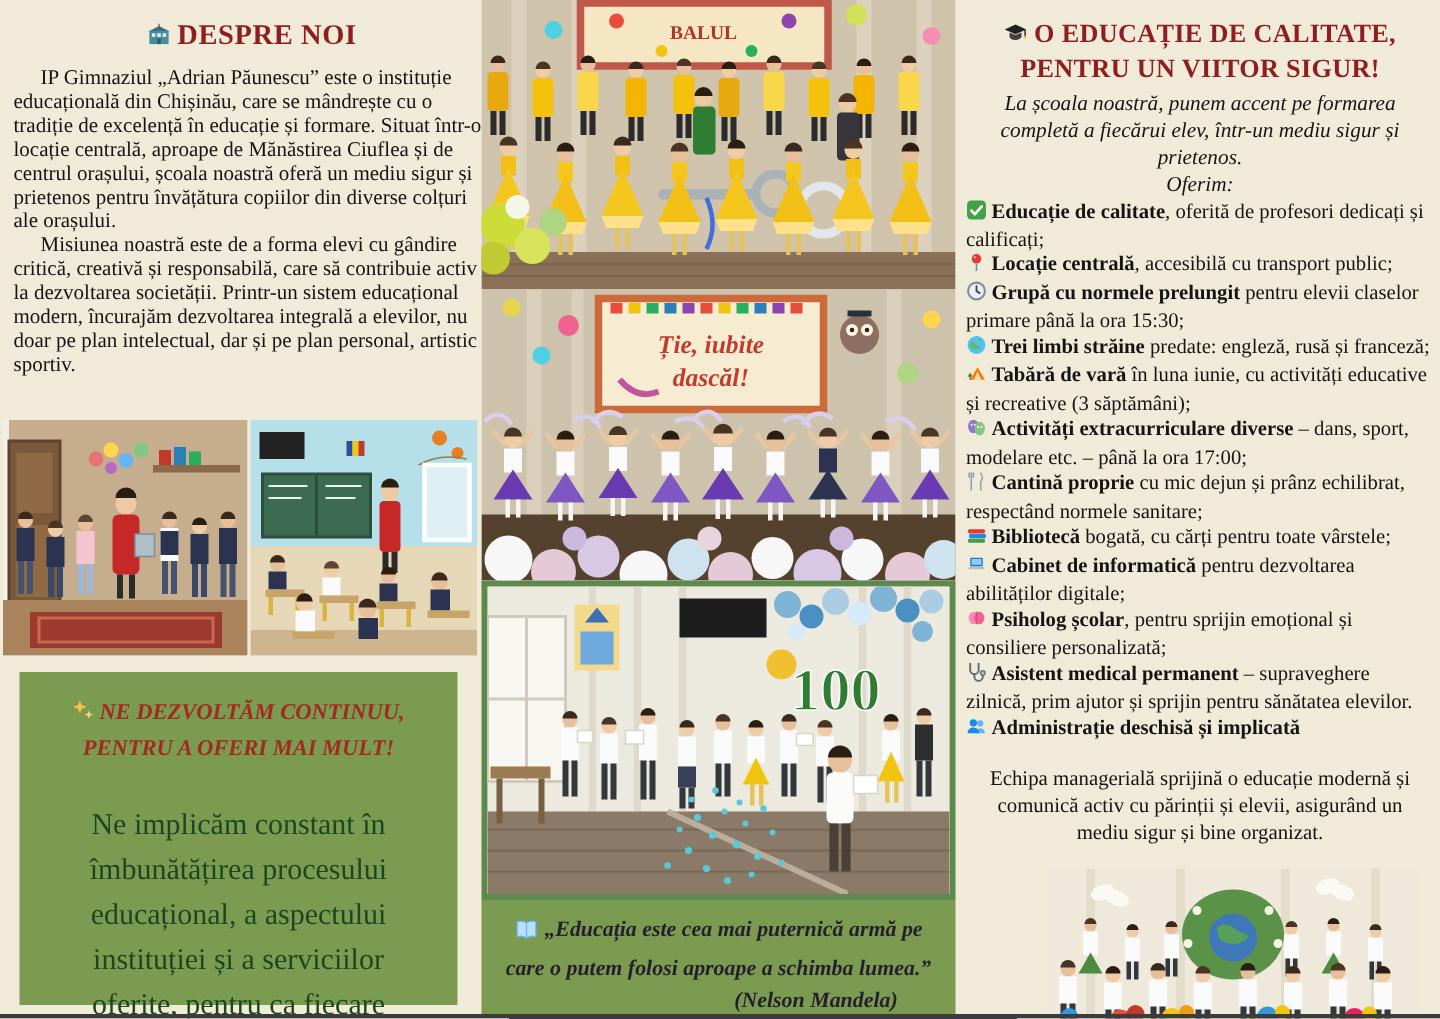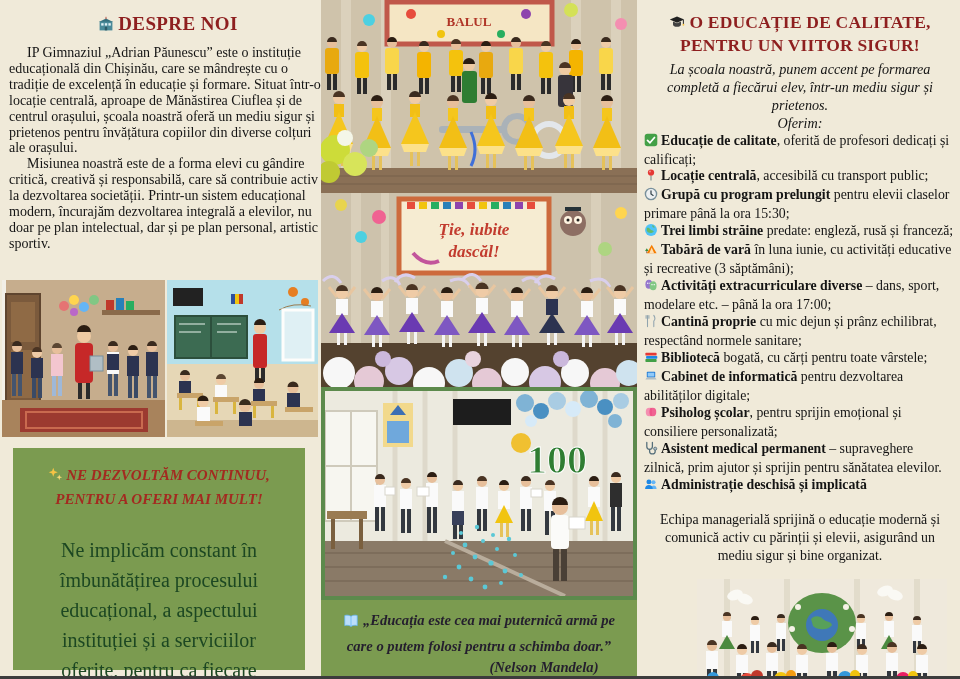--- a/index.html
+++ b/index.html
@@ -731,21 +731,21 @@
             <circle cx="184" cy="148" r="2.2"></circle>
             <circle cx="196" cy="184" r="2"></circle>
         </g>
       </svg>
     </div>
 
     <div class="quote-box">
       <p class="quote-text"><span class="ico"><svg width="16" height="14" viewBox="0 0 20 18">
               <path d="M10 3C8 1.5 4.5 1 2 2v13c2.5-1 6-.5 8 1 2-1.5 5.5-2 8-1V2c-2.5-1-6-.5-8 1z" fill="#BBDEFB" stroke="#64B5F6" stroke-width="1"></path>
               <path d="M10 3v13" stroke="#64B5F6" stroke-width="1"></path>
-            </svg></span><span>„Educația este cea mai puternică armă pe care o putem folosi pentru a schimba doar.”</span></p>
+            </svg></span><span>„Educația este cea mai puternică armă pe care o putem folosi aproape a schimba lumea.”</span></p>
       <p class="quote-attrib">(Nelson Mandela)</p>
     </div>
   </div>
 
   <div class="col-right">
     <h1 class="right-heading">
       <span class="ico"><svg width="16" height="16" viewBox="0 0 20 20">
             <path d="M10 3L1 7l9 4 9-4z" fill="#212121"></path>
             <path d="M5 9.5V13c0 1.6 2.2 2.9 5 2.9s5-1.3 5-2.9V9.5l-5 2.2z" fill="#424242"></path>
             <path d="M18 7.5v5" stroke="#212121" stroke-width="1.2"></path>
@@ -761,21 +761,21 @@
               <path d="M5 10.5l3.5 3.5L15 6.5" stroke="#FFFFFF" stroke-width="2.5" fill="none" stroke-linecap="round"></path>
             </svg></span><b>Educație de calitate</b><span>, oferită de profesori dedicați și calificați;</span></li>
       <li><span class="ico"><svg width="14" height="14" viewBox="0 0 20 20">
               <circle cx="10" cy="6.5" r="4.5" fill="#E53935"></circle>
               <circle cx="8.5" cy="5" r="1.3" fill="#EF9A9A"></circle>
               <path d="M10 11v7" stroke="#7F8C8D" stroke-width="1.6"></path>
             </svg></span><b>Locație centrală</b><span>, accesibilă cu transport public;</span></li>
       <li><span class="ico"><svg width="14" height="14" viewBox="0 0 20 20">
               <circle cx="10" cy="10" r="8" fill="#ECEFF1" stroke="#78909C" stroke-width="2"></circle>
               <path d="M10 5.5V10l3 2" stroke="#37474F" stroke-width="1.8" fill="none" stroke-linecap="round"></path>
-            </svg></span><b>Grupă cu program prelungit</b><span> pentru elevii claselor primare până la ora 15:30;</span></li>
+            </svg></span><b>Grupă cu normele prelungit</b><span> pentru elevii claselor primare până la ora 15:30;</span></li>
       <li><span class="ico"><svg width="14" height="14" viewBox="0 0 20 20">
               <circle cx="10" cy="10" r="8.5" fill="#4FC3F7"></circle>
               <path d="M4 7c2-1 4 0 5 2s4 1 5 3c-2 3-8 3-10-1z" fill="#66BB6A"></path>
               <path d="M12 3c2 1 3 2 3 4-2 0-4-2-3-4z" fill="#66BB6A"></path>
             </svg></span><b>Trei limbi străine</b><span> predate: engleză, rusă și franceză;</span></li>
       <li><span class="ico"><svg width="14" height="14" viewBox="0 0 20 20">
               <path d="M4 9L6.5 13H1.5z" fill="#388E3C"></path>
               <rect x="3.4" y="13" width="1.2" height="3" fill="#6D4C41"></rect>
               <path d="M11 4l7 12H4z" fill="#F57C00"></path>
               <path d="M11 8l3.5 8h-7z" fill="#FFE0B2"></path>

